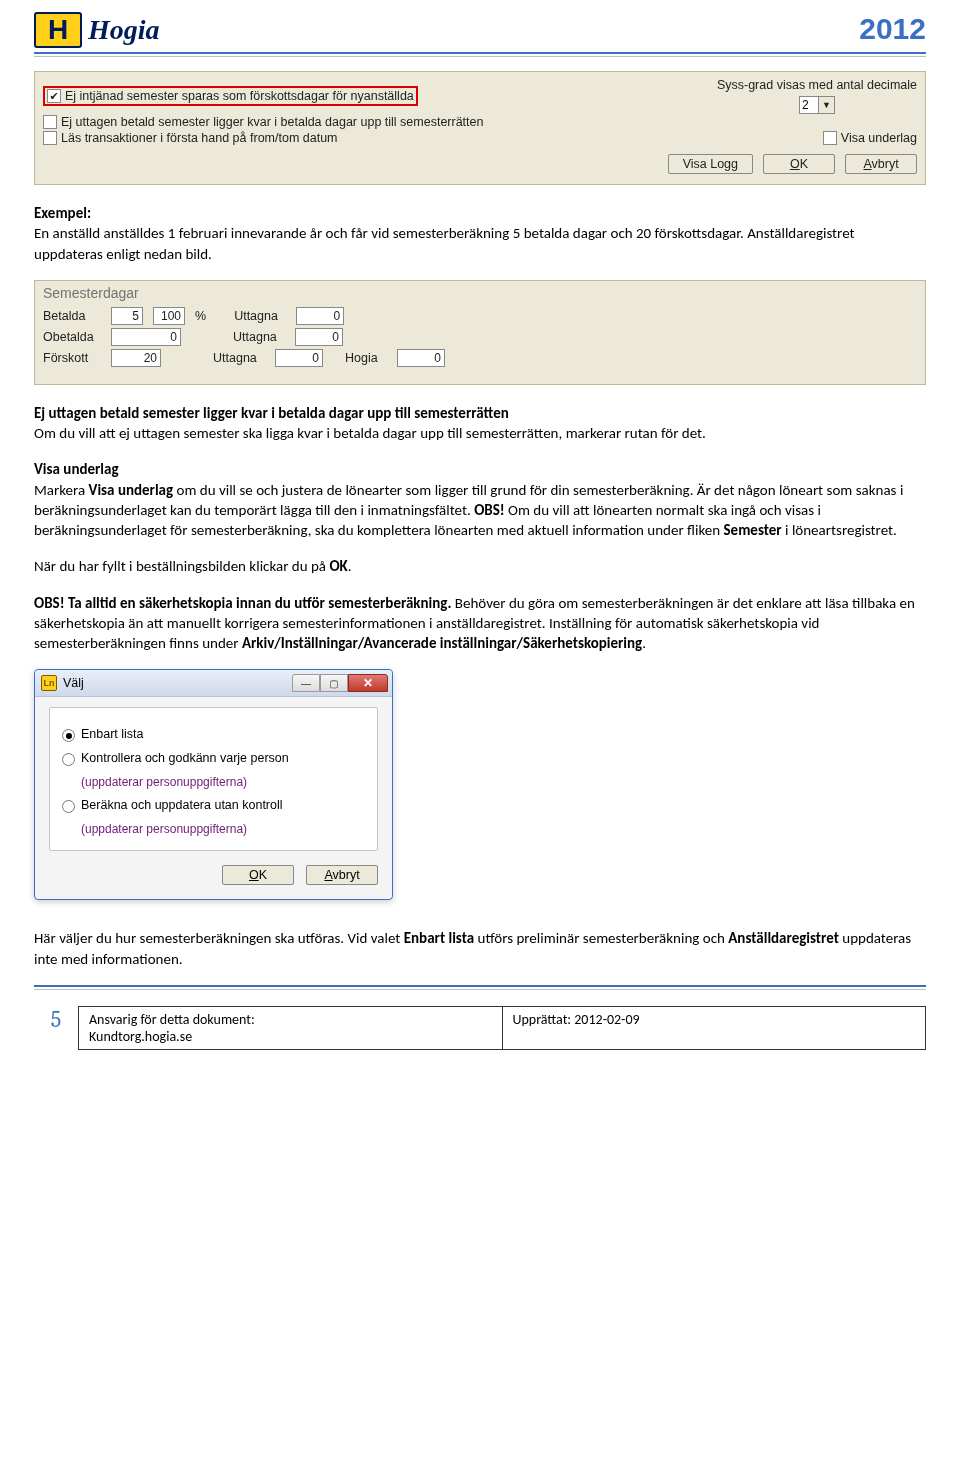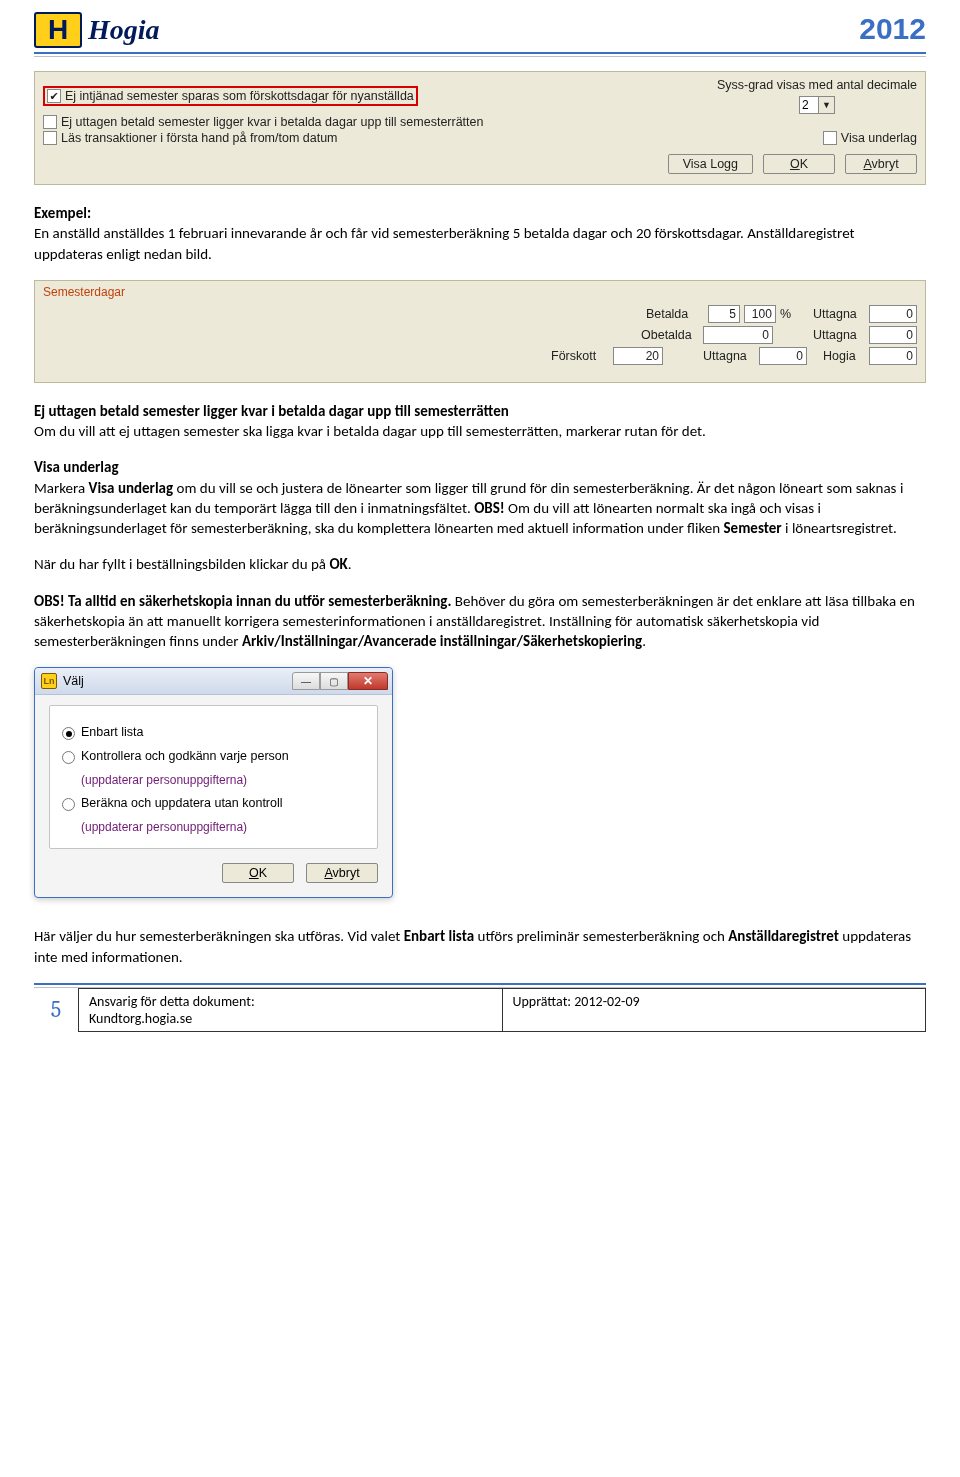--- a/index.html
+++ b/index.html
@@ -67,22 +67,22 @@
     min-width: 72px;
     text-align: center;
   }
   .btn span.ul { text-decoration: underline; }
   .panel-btns { display: flex; justify-content: flex-end; gap: 10px; margin-top: 8px; }
   .panel-btns-left { justify-content: flex-end; padding-left: 8px; }
 
   
   .para { margin: 0 0 16px 0; line-height: 1.35; }
   .bold { font-weight: 600; }
-  .group-title { color: #c2410c; font-size: 12px; margin: -2px 0 6px 0; }
-  .field-row { display: flex; align-items: center; gap: 4px; margin: 3px 0; justify-content: flex-end; }
+  .group-title { color: #737373; font-size: 14px; margin: -2px 0 6px 0; }
+  .field-row { display: flex; align-items: center; gap: 10px; margin: 3px 0; }
   .lbl { min-width: 58px; font-size: 12.5px; }
   .lbl2 { min-width: 52px; font-size: 12.5px; margin-left: 18px; }
   .lbl3 { min-width: 42px; font-size: 12.5px; margin-left: 12px; }
   .inp {
     border: 1px solid #888; background: #fff;
     height: 18px; width: 48px;
     text-align: right; padding: 0 3px;
     font-family: Tahoma, sans-serif; font-size: 12px;
     display: inline-flex; align-items: center; justify-content: flex-end;
   }
@@ -137,20 +137,21 @@
     width: 44px;
     font-size: 22px; color: #3a6fc4;
     display:flex; align-items:center; justify-content:center;
     font-family: Cambria, serif;
   }
   .footer-table {
     flex: 1;
     display: grid;
     grid-template-columns: 1fr 1fr;
     border-left: 1px solid #333;
+    margin-top: 16px;
   }
   .footer-cell {
     border-right: 1px solid #333;
     border-bottom: 1px solid #333;
     border-top: 1px solid #333;
     padding: 4px 10px;
     font-size: 14px;
   }
 </style>
 </head>

